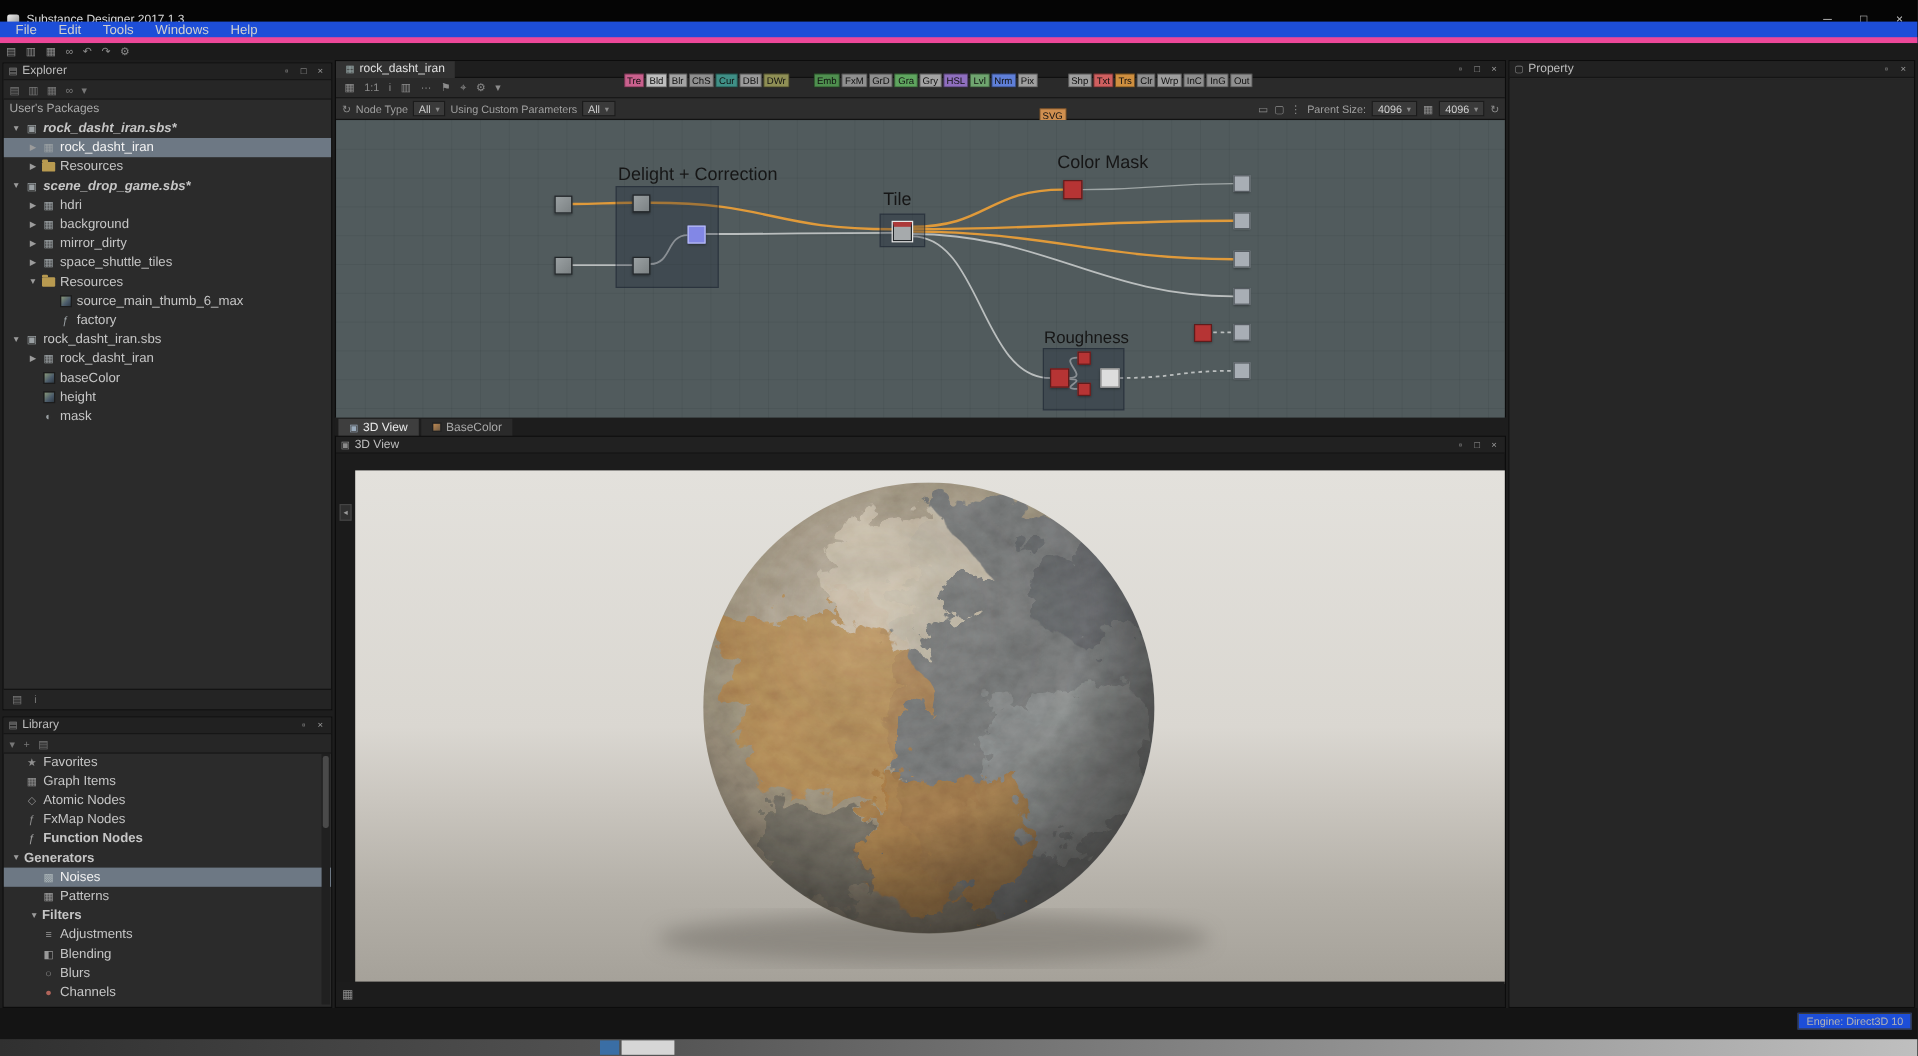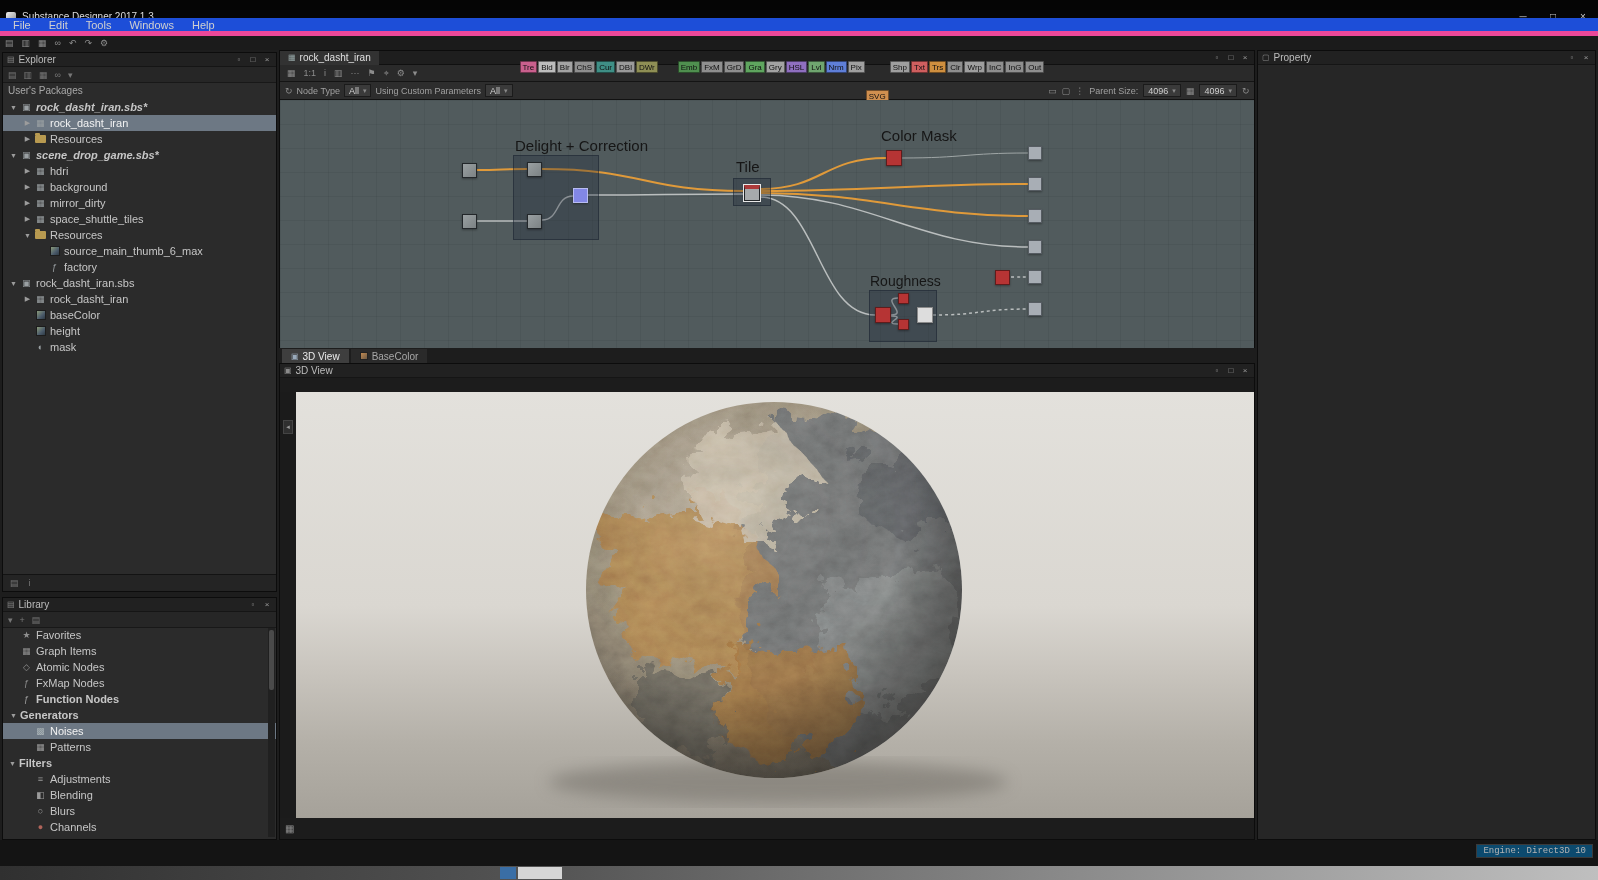--- a/index.html
+++ b/index.html
@@ -89,21 +89,21 @@
   .view-left-strip { position:absolute; left:0; top:28px; width:16px; height:428px; background:#1b1b1b; }
   .vls-handle { margin:28px auto 0; width:10px; height:14px; background:#2f2f2f; border:1px solid #444; font-size:7px; color:#9a9a9a; display:flex; align-items:center; justify-content:center; }
   .view-bottom { position:absolute; left:0; bottom:0; width:100%; height:21px; background:#1c1c1c; display:flex; align-items:center; padding-left:5px; font-size:10px; color:#8c8c8c; }
 
   
   #property { left:1257px; top:50px; width:339px; height:790px; background:#272727; }
   .prop-body { position:absolute; top:15px; bottom:0; left:0; right:0; background:#262626; }
 
   
   .statusbar { position:absolute; left:0; top:840px; right:0; height:26px; background:#141414; z-index:20; }
-  .engine-box { position:absolute; right:5px; top:4px; background:#0c4a6e; border:1px solid #3a3a3a; font-size:9px; color:#b4b4b4; padding:1px 6px;font-family:Liberation Mono, monospace; }
+  .engine-box { position:absolute; right:5px; top:4px; background:#1d4ed8; border:1px solid #3a3a3a; font-size:9px; color:#b4b4b4; padding:1px 6px; }
   .taskbar { position:absolute; left:0; top:866px; right:0; height:14px; z-index:25;
     background:linear-gradient(90deg,#303030,#555555 35%,#8f8f8f 70%,#bfbfbf 100%); }
   .tb-seg { position:absolute; top:1px; height:12px; }
 </style>
 </head>
 <body>
 
 <div class="titlebar">
   <span class="app-icon"></span>
   <span class="title-text">Substance Designer 2017.1.3</span>
@@ -294,21 +294,21 @@
       <div class="tree-row selected" style="padding-left: 18px;">
         <span class="arrow"></span>
         <span class="t-icon" style="color: rgb(168, 178, 181);">▩</span>
         <span>Noises</span>
       </div>
       <div class="tree-row" style="padding-left: 18px;">
         <span class="arrow"></span>
         <span class="t-icon" style="color: rgb(154, 154, 154);">▦</span>
         <span>Patterns</span>
       </div>
-      <div class="tree-row" style="padding-left: 3px;">
+      <div class="tree-row" style="padding-left: 19px;">
         <span class="arrow">▼</span>
         <span class="bold ">Filters</span>
       </div>
       <div class="tree-row" style="padding-left: 18px;">
         <span class="arrow"></span>
         <span class="t-icon" style="color: rgb(154, 154, 154);">≡</span>
         <span>Adjustments</span>
       </div>
       <div class="tree-row" style="padding-left: 18px;">
         <span class="arrow"></span>

